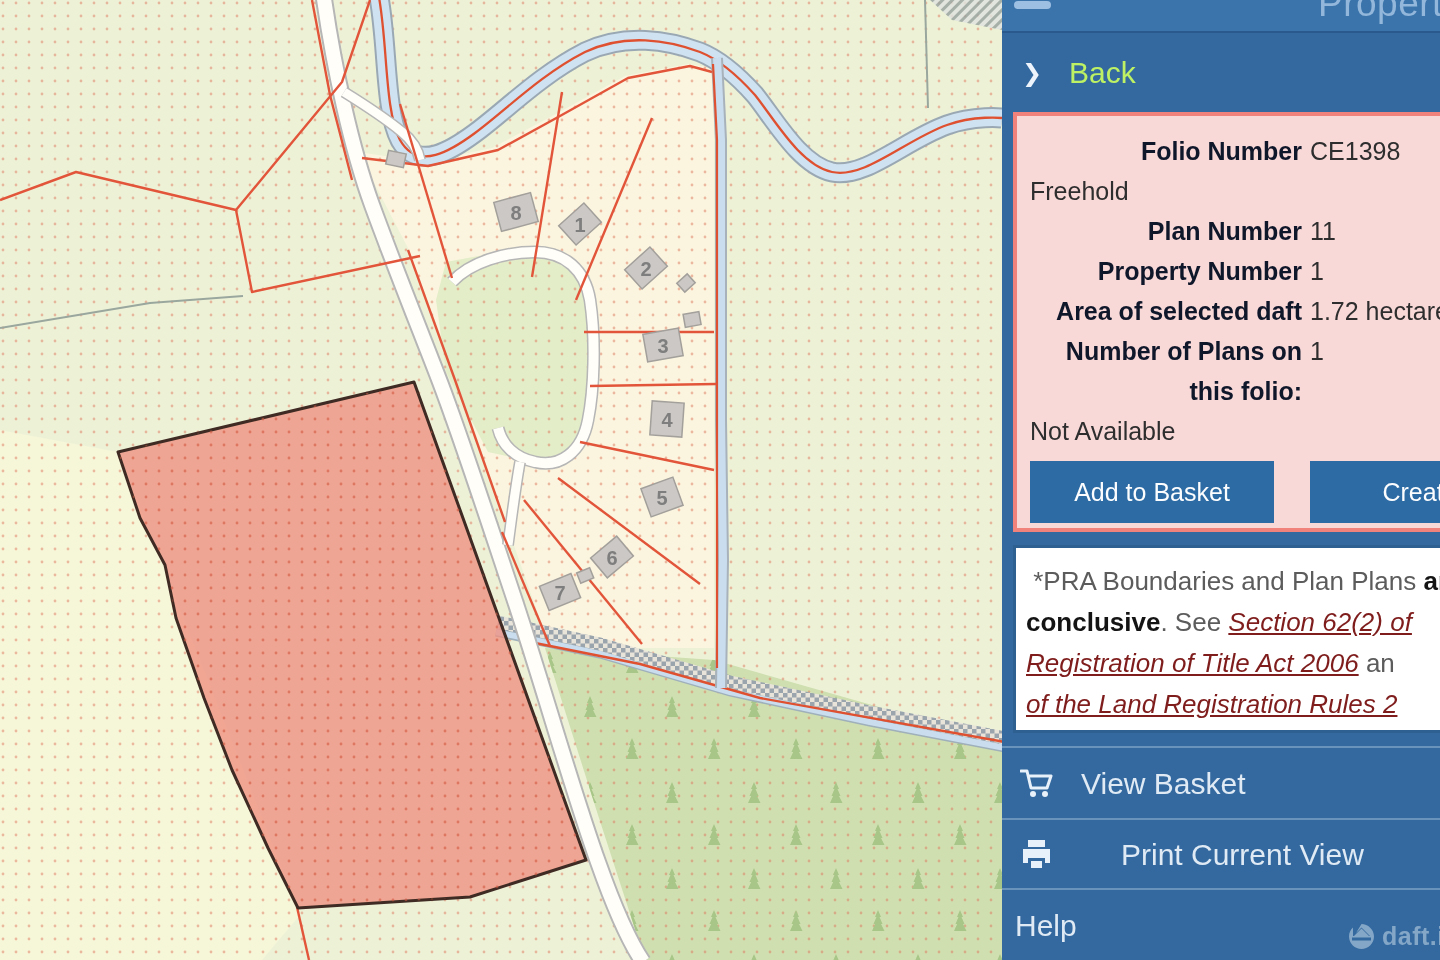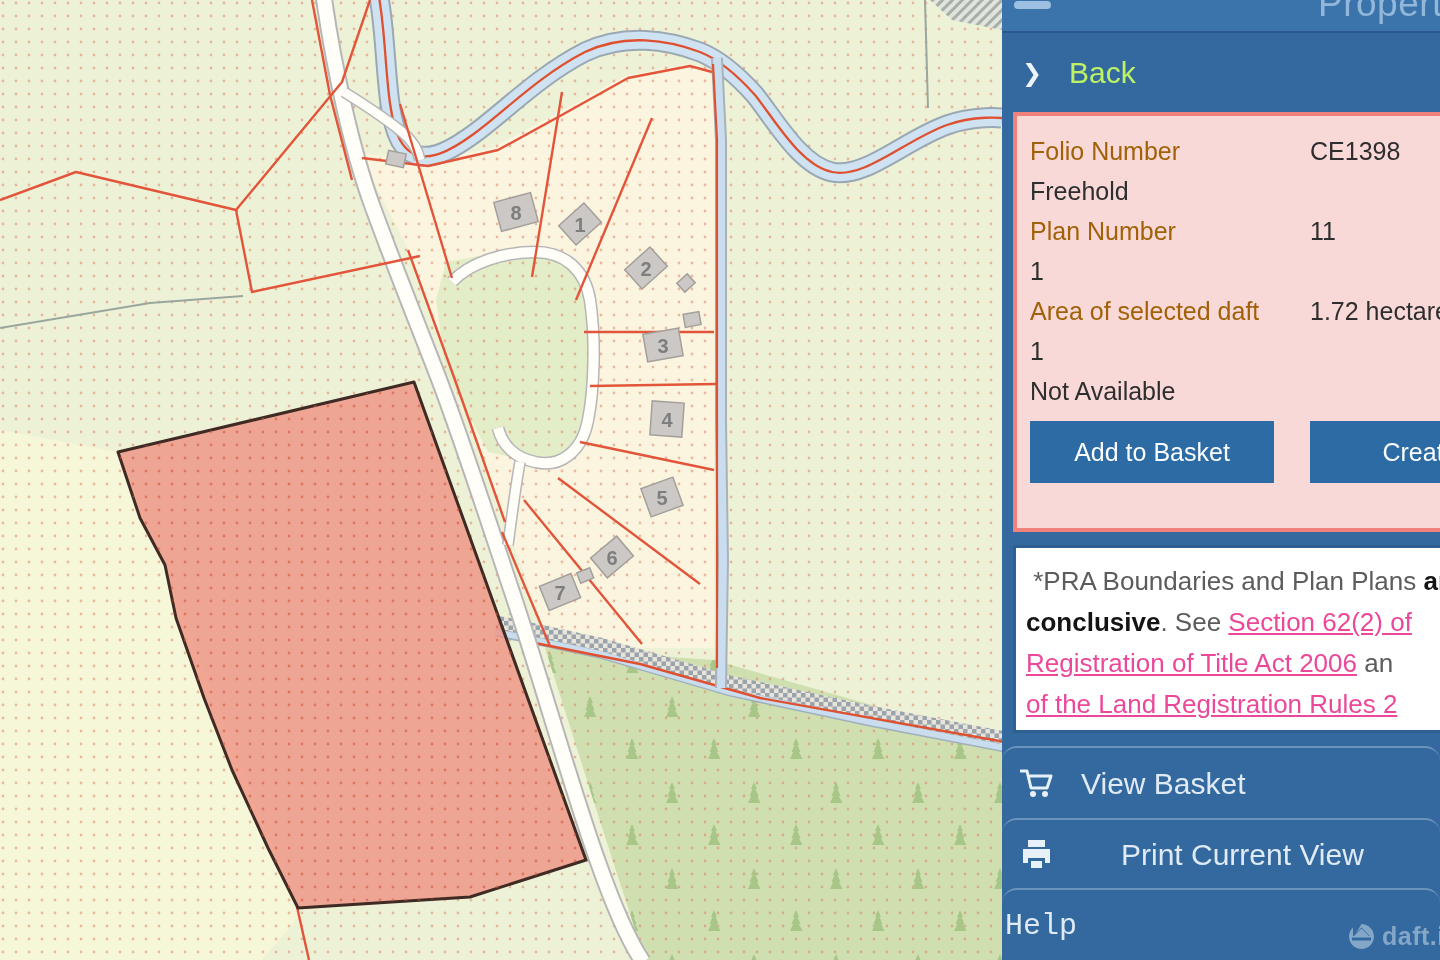--- a/index.html
+++ b/index.html
@@ -29,46 +29,46 @@
   }
   #back-chevron{font-size:24px;color:#edf4fb;}
   #back-label{font-size:30px;color:#bef264;margin-left:27px;}
   
   #info-box{
     position:absolute;left:11px;top:112px;width:450px;height:420px;
     background:#f9d8d8;border:4px solid #f0827b;box-sizing:border-box;
     padding:15px 0 0 13px;color:#1f1f1f;
   }
   .f-row{display:grid;grid-template-columns:280px 1fr;font-size:25px;line-height:40px;}
-  .f-label{font-weight:normal;color:#a16207;padding-right:8px;}
+  .f-label{font-weight:bold;color:#0f172a;padding-right:8px;text-align:right;}
   .f-value{color:#2e2e2e;white-space:nowrap;}
   #info-buttons{display:flex;margin-top:10px;}
   .panel-btn{
     width:244px;height:62px;background:#2d6ba4;color:#fcfdfe;font-size:25px;
     display:flex;align-items:center;justify-content:center;cursor:pointer;flex:none;
   }
   .panel-btn.second{margin-left:36px;width:220px;}
   
   #disclaimer{
     position:absolute;left:11px;top:545px;width:450px;height:188px;
     background:#ffffff;border:3px solid #2e6091;box-sizing:border-box;
     padding:13px 0 0 10px;font-size:26px;line-height:41px;color:#5c5c5c;
     overflow:hidden;
   }
   .d-line{white-space:pre;}
   .d-bold{font-weight:bold;color:#141414;}
-  .d-link{color:#ec4899;text-decoration:underline;cursor:pointer;}
+  .d-link{color:#7f1d1d;text-decoration:underline;cursor:pointer;font-style:italic;}
   
   .menu-row{
     position:absolute;left:0;width:438px;display:flex;align-items:center;
-    border-top:2px solid rgba(210,226,240,.35);cursor:pointer;font-size:30px;color:#dfeaf5;border-radius:15px;
+    border-top:2px solid rgba(210,226,240,.35);cursor:pointer;font-size:30px;color:#dfeaf5;
   }
   .menu-icon{width:33px;height:32px;margin-left:18px;flex:none;}
   .menu-label{margin-left:28px;white-space:nowrap;}
-  .menu-row.no-icon .menu-label{margin-left:3px;font-family:Liberation Mono, monospace;}
+  .menu-row.no-icon .menu-label{margin-left:13px;}
   
   #watermark{
     position:absolute;left:346px;top:922px;display:flex;align-items:center;
     color:rgba(198,216,232,.55);font-size:25px;font-weight:bold;letter-spacing:.5px;
   }
   #watermark svg{margin-right:7px;}
 </style>
 </head>
 <body>
 
@@ -216,27 +216,29 @@
           <div class="f-value">CE1398</div>
         </div>
         <div class="f-row">
           <div class="f-value">Freehold</div>
         </div>
         <div class="f-row">
           <div class="f-label">Plan Number</div>
           <div class="f-value">11</div>
         </div>
         <div class="f-row">
+          <div class="f-label">Property Number</div>
           <div class="f-value">1</div>
         </div>
         <div class="f-row">
           <div class="f-label">Area of selected daft</div>
           <div class="f-value">1.72 hectares</div>
         </div>
         <div class="f-row">
+          <div class="f-label">Number of Plans on this folio:</div>
           <div class="f-value">1</div>
         </div>
         <div class="f-row">
           <div class="f-value">Not Available</div>
         </div>
       </div>
     <div id="info-buttons">
         <div class="panel-btn">Add to Basket</div>
         <div class="panel-btn second">Create</div>
       </div>

